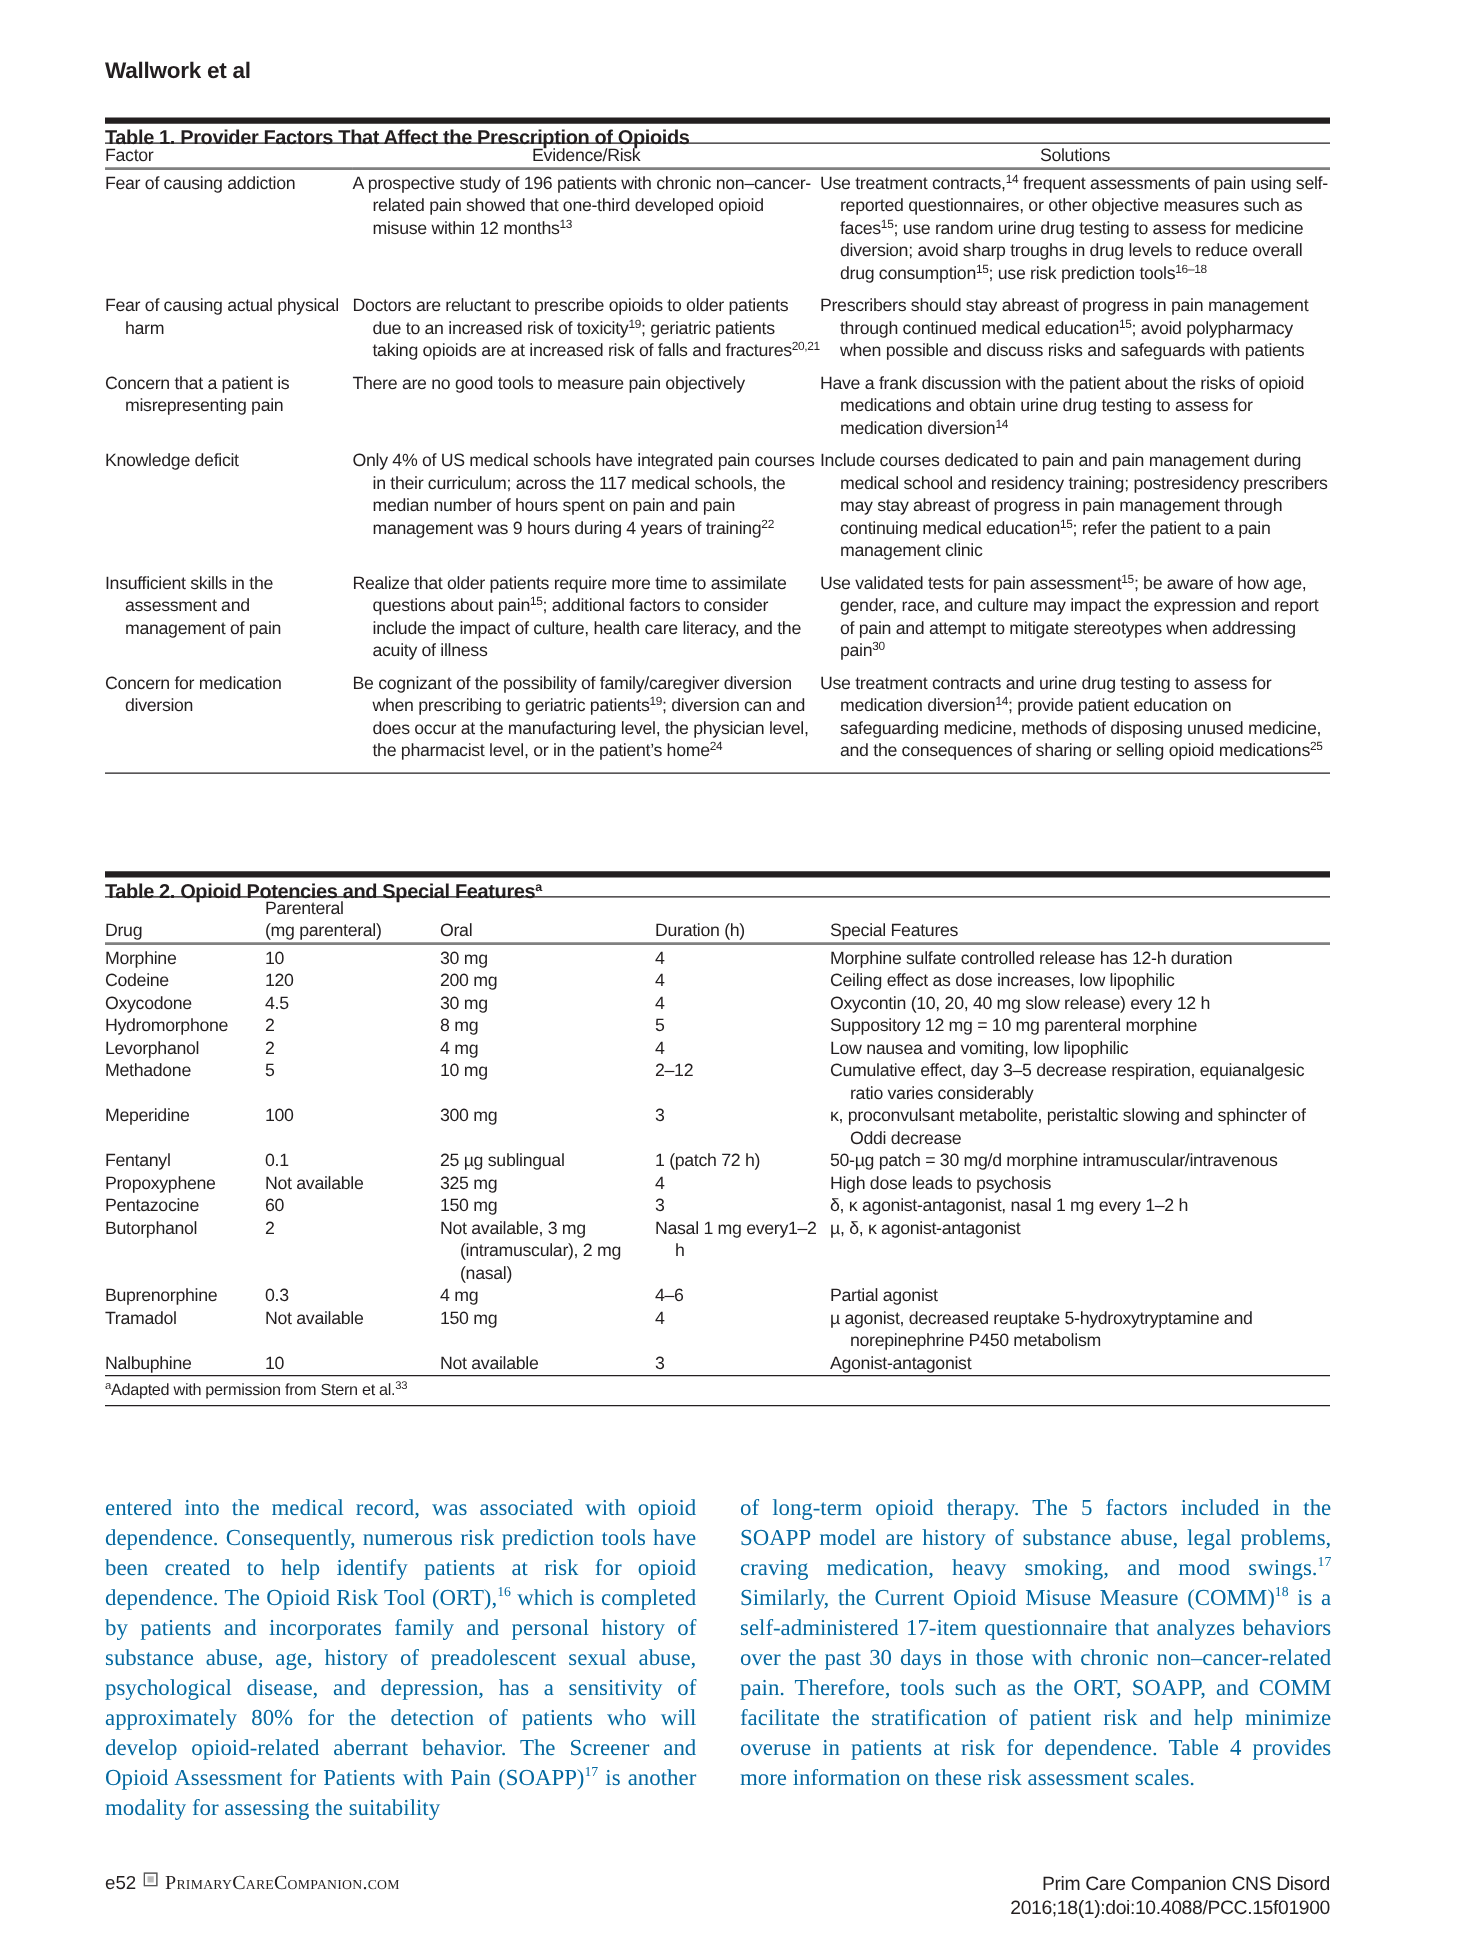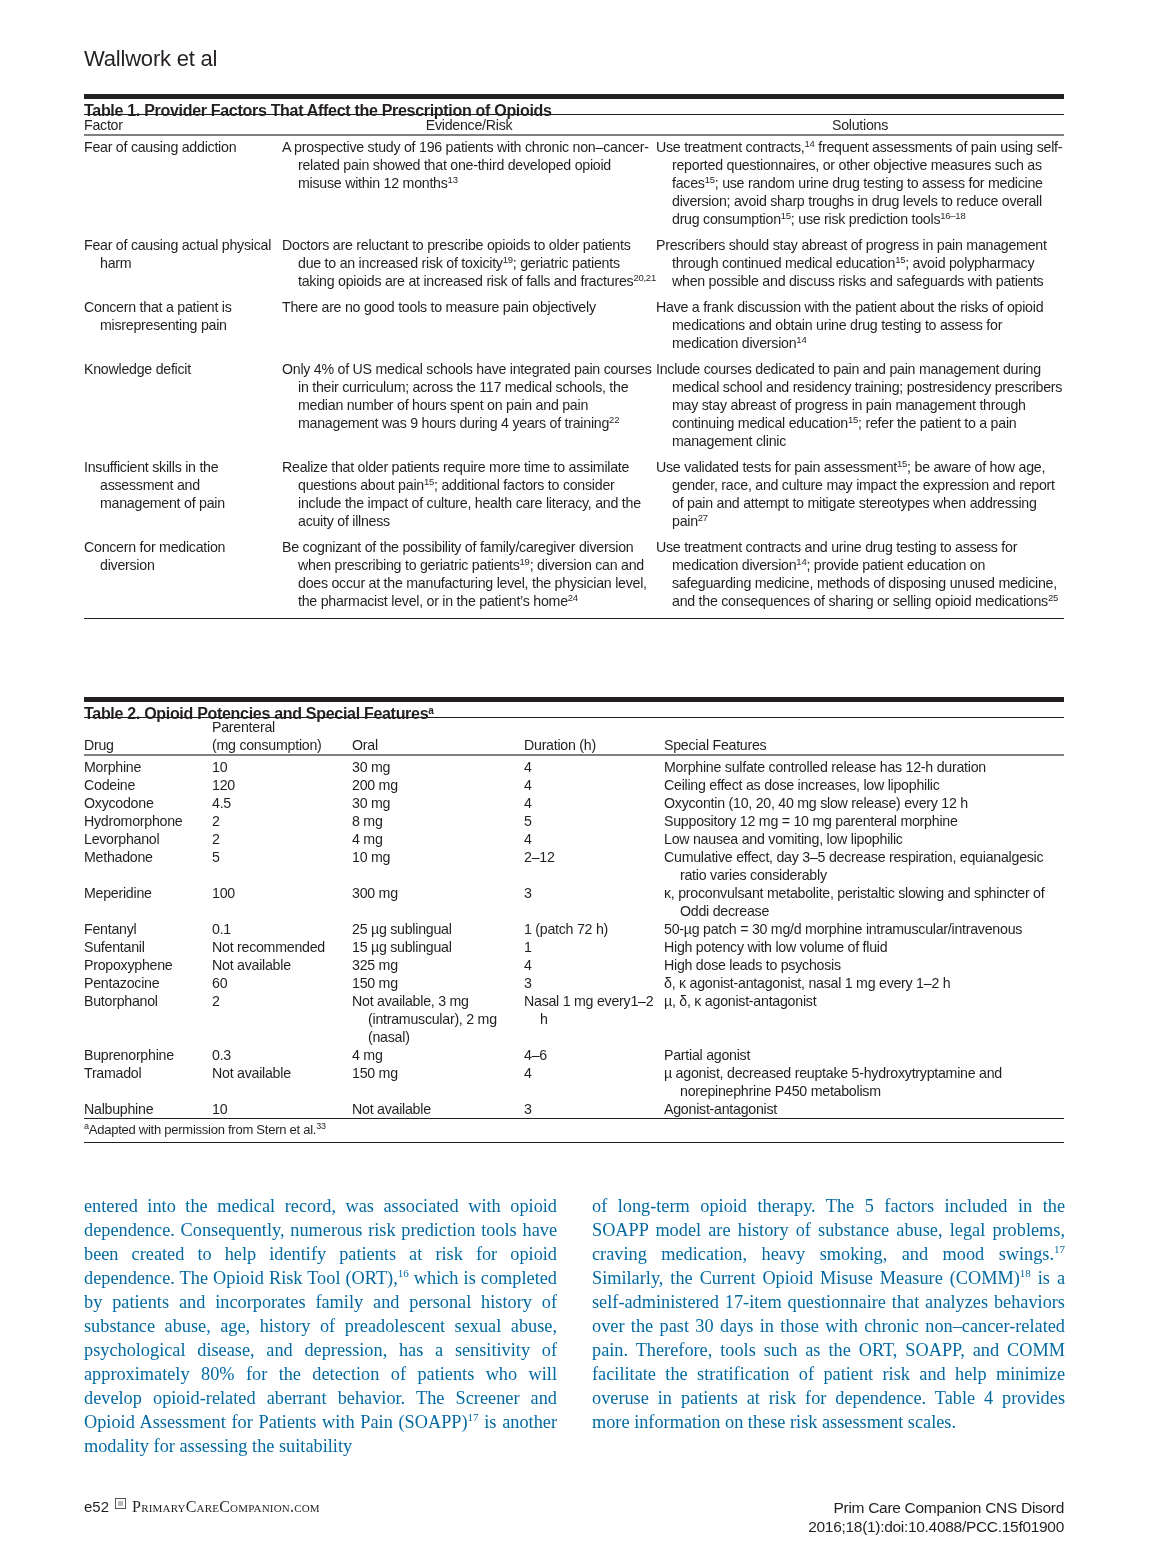--- a/index.html
+++ b/index.html
@@ -1,18 +1,18 @@
 <!DOCTYPE html>
 <html><head>
 <meta charset="utf-8">
 <style>
   * { box-sizing: border-box; margin: 0; padding: 0; }
   html, body { width: 1170px; height: 1566px; background: #ffffff; }
   body { position: relative; color: #231f20; font-family: "Liberation Sans", "DejaVu Sans", sans-serif; }
-  .running-head { position: absolute; left: 84px; top: 46px; font-size: 22px; letter-spacing: -0.2px; }
+  .running-head { position: absolute; left: 84px; top: 46px; font-size: 18px; letter-spacing: -0.2px; font-weight: bold; }
 
   .tbl { position: absolute; left: 84px; width: 980px; font-size: 14.2px; line-height: 18px; letter-spacing: -0.25px; }
   .tbl .toprule { height: 5px; background: #231f20; }
   .tbl .title { font-weight: bold; font-size: 16px; padding-top: 2px; height: 16px; line-height: 20px; border-bottom: 1px solid #231f20; letter-spacing: -0.3px; }
   .tbl .title sup { font-size: 10px; }
   .tbl table { width: 100%; border-collapse: collapse; }
   .tbl th { font-weight: normal; vertical-align: bottom; border-bottom: 2px solid #808080; padding: 0 0 0px 0; line-height: 18px; }
   .tbl td { vertical-align: top; padding: 0; }
   .tbl sup { font-size: 9.5px; line-height: 0; vertical-align: 5px; }
 
@@ -86,42 +86,42 @@
         <td class="c3"><span>Have a frank discussion with the patient about the risks of opioid medications and obtain urine drug testing to assess for medication diversion</span><sup>14</sup></td>
       </tr>
       <tr>
         <td class="c1">Knowledge deficit</td>
         <td class="c2"><span>Only 4% of US medical schools have integrated pain courses in their curriculum; across the 117 medical schools, the median number of hours spent on pain and pain management was 9 hours during 4 years of training</span><sup>22</sup></td>
         <td class="c3"><span>Include courses dedicated to pain and pain management during medical school and residency training; postresidency prescribers may stay abreast of progress in pain management through continuing medical education</span><sup>15</sup><span>; refer the patient to a pain management clinic</span></td>
       </tr>
       <tr>
         <td class="c1">Insufficient skills in the assessment and management of pain</td>
         <td class="c2"><span>Realize that older patients require more time to assimilate questions about pain</span><sup>15</sup><span>; additional factors to consider include the impact of culture, health care literacy, and the acuity of illness</span></td>
-        <td class="c3"><span>Use validated tests for pain assessment</span><sup>15</sup><span>; be aware of how age, gender, race, and culture may impact the expression and report of pain and attempt to mitigate stereotypes when addressing pain</span><sup>27</sup></td>
+        <td class="c3"><span>Use validated tests for pain assessment</span><sup>15</sup><span>; be aware of how age, gender, race, and culture may impact the expression and report of pain and attempt to mitigate stereotypes when addressing pain</span><sup>30</sup></td>
       </tr>
       <tr>
         <td class="c1">Concern for medication diversion</td>
         <td class="c2"><span>Be cognizant of the possibility of family/caregiver diversion when prescribing to geriatric patients</span><sup>19</sup><span>; diversion can and does occur at the manufacturing level, the physician level, the pharmacist level, or in the patient’s home</span><sup>24</sup></td>
         <td class="c3"><span>Use treatment contracts and urine drug testing to assess for medication diversion</span><sup>14</sup><span>; provide patient education on safeguarding medicine, methods of disposing unused medicine, and the consequences of sharing or selling opioid medications</span><sup>25</sup></td>
       </tr>
     </tbody>
   </table>
   <div class="endrule"></div>
 </div>
 
 <div class="tbl" id="t2">
   <div class="toprule"></div>
   <div class="title"><span>Table 2. Opioid Potencies and Special Features</span><sup>a</sup></div>
   <table>
     <thead>
       <tr>
         <th class="c1">Drug</th>
         <th class="c2">
             <div>Parenteral</div>
-            <div>(mg consumption)</div>
+            <div>(mg parenteral)</div>
           </th>
         <th class="c3">Oral</th>
         <th class="c4">Duration (h)</th>
         <th class="c5">Special Features</th>
       </tr>
     </thead>
     <tbody id="t2-body">
       <tr>
           <td class="c1">Morphine</td>
           <td class="c2">10</td>
@@ -172,27 +172,20 @@
           <td class="c5">κ, proconvulsant metabolite, peristaltic slowing and sphincter of Oddi decrease</td>
         </tr>
       <tr>
           <td class="c1">Fentanyl</td>
           <td class="c2">0.1</td>
           <td class="c3">25 µg sublingual</td>
           <td class="c4">1 (patch 72 h)</td>
           <td class="c5">50-µg patch = 30 mg/d morphine intramuscular/intravenous</td>
         </tr>
       <tr>
-          <td class="c1">Sufentanil</td>
-          <td class="c2">Not recommended</td>
-          <td class="c3">15 µg sublingual</td>
-          <td class="c4">1</td>
-          <td class="c5">High potency with low volume of fluid</td>
-        </tr>
-      <tr>
           <td class="c1">Propoxyphene</td>
           <td class="c2">Not available</td>
           <td class="c3">325 mg</td>
           <td class="c4">4</td>
           <td class="c5">High dose leads to psychosis</td>
         </tr>
       <tr>
           <td class="c1">Pentazocine</td>
           <td class="c2">60</td>
           <td class="c3">150 mg</td>

